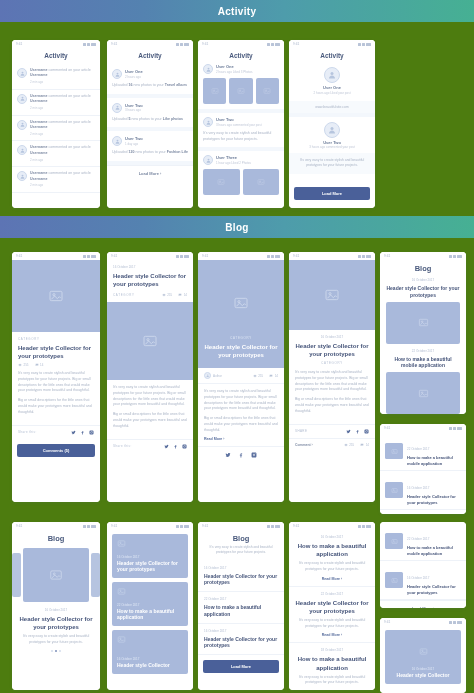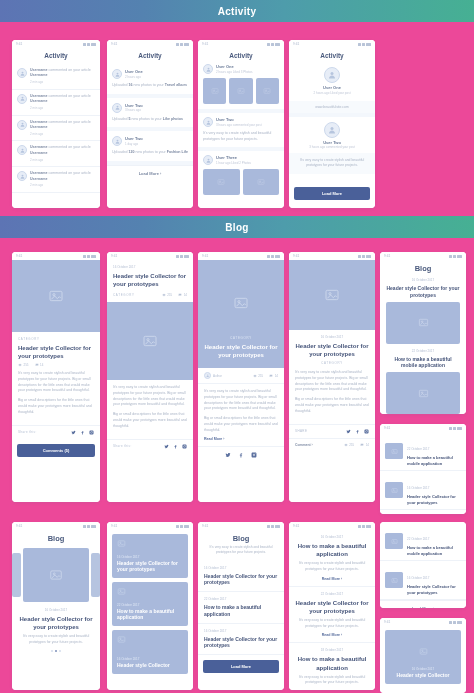--- a/index.html
+++ b/index.html
@@ -2,21 +2,21 @@
 <html><head>
 <meta charset="utf-8">
 <style>
   * { box-sizing: border-box; margin: 0; padding: 0; }
   html, body {
     width: 474px; height: 693px;
     background: #e8f3fa;
     font-family: "Liberation Sans", sans-serif;
     overflow: hidden;
   }
-  .page { position: relative; width: 474px; height: 693px; background: #ec4899; }
+  .page { position: relative; width: 474px; height: 693px; background: #4d7c0f; }
 
   
   .banner {
     position: absolute; left: 0; width: 474px; height: 22px;
     background: linear-gradient(90deg, #5d74b4 0%, #5482b0 30%, #4e9cab 60%, #46b093 100%);
     display: flex; align-items: center; justify-content: center;
   }
   .banner-title { color: #fff; font-size: 10px; font-weight: bold; letter-spacing: .3px; }
   #banner-activity { top: 0; }
   #banner-blog { top: 216px; }

